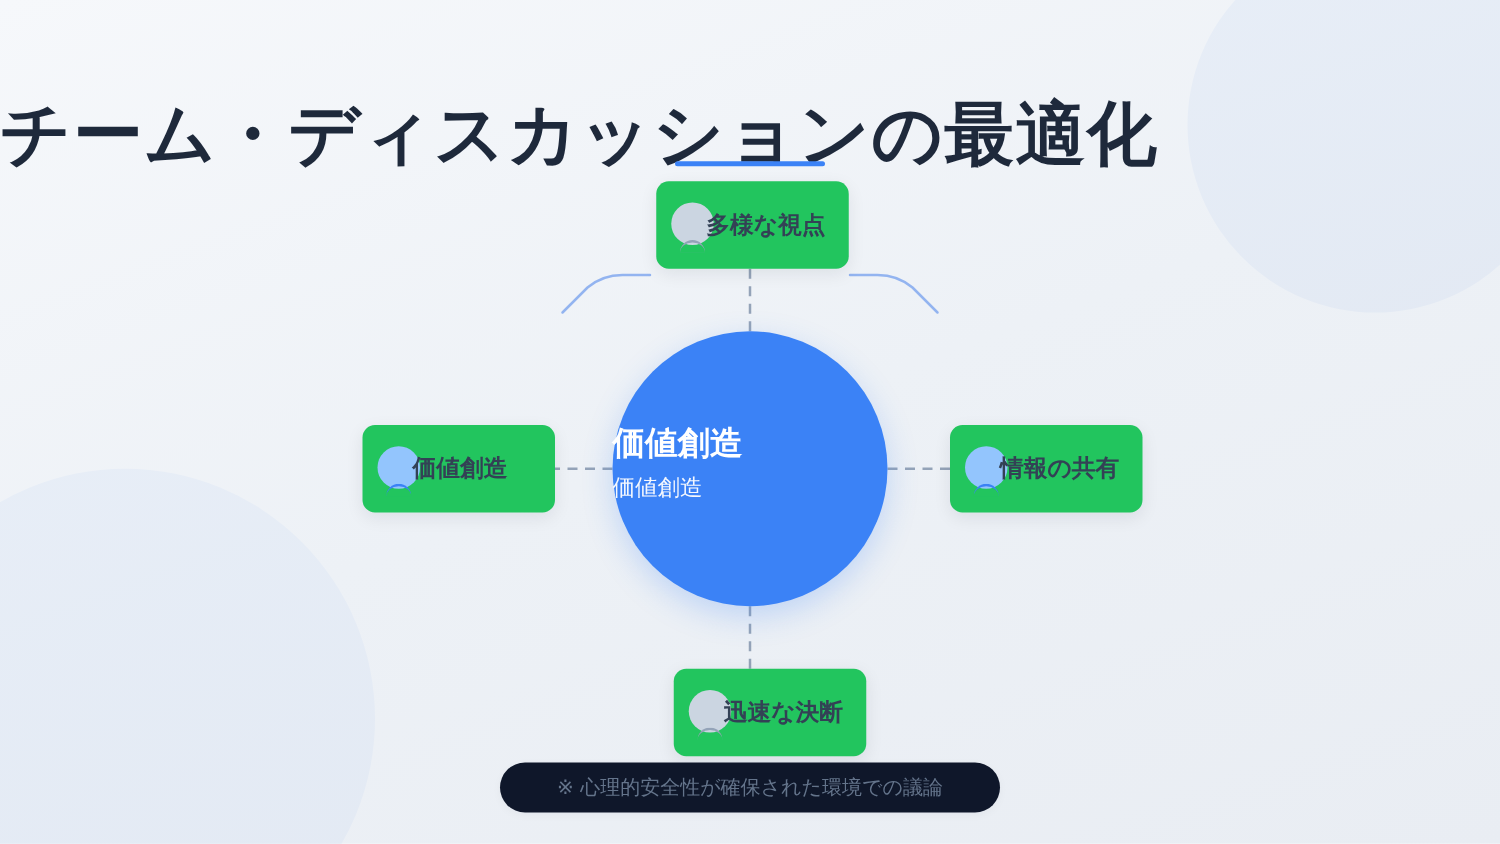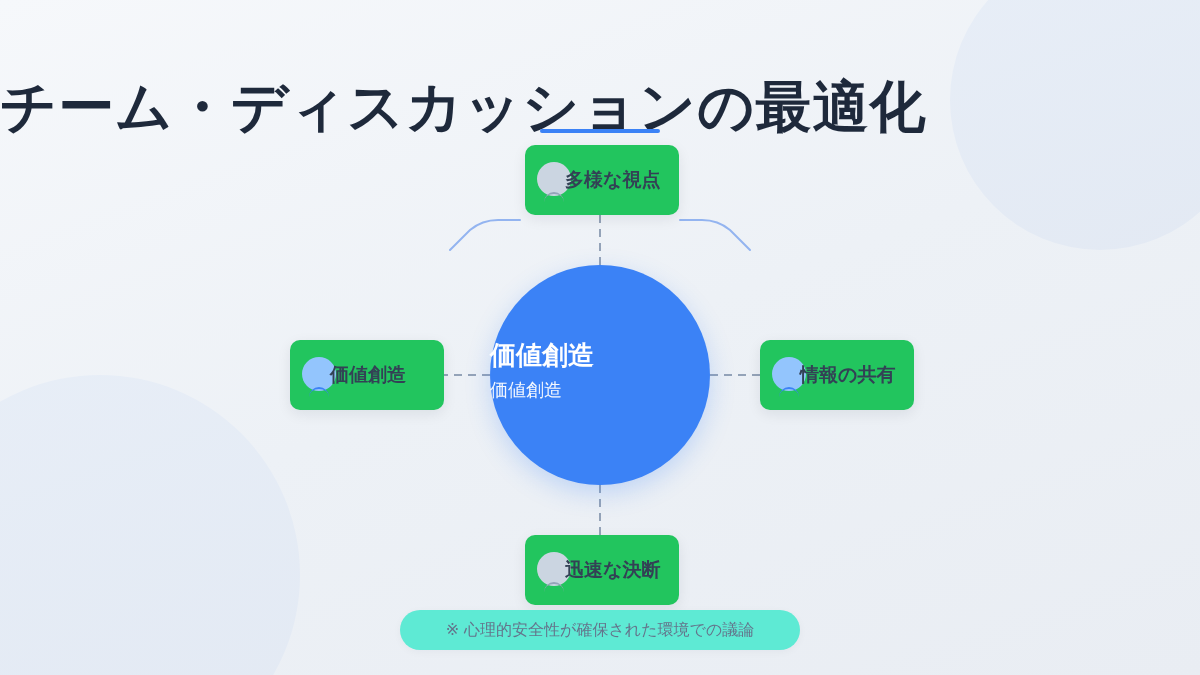--- a/index.html
+++ b/index.html
@@ -81,28 +81,28 @@
       white-space: nowrap;
     }
     .node.gray .head { background: #cbd5e1; }
     .node.gray .arc { border-color: #94a3b8; }
     .node.blue .head { background: #93c5fd; }
     .node.blue .arc { border-color: #3b82f6; }
 
     .n-top { left: 525px; top: 145px; }
     .n-left { left: 290px; top: 340px; }
     .n-right { left: 760px; top: 340px; text-align: center; }
-    .n-bottom { left: 525px; top: 535px; }
+    .n-bottom { left: 539px; top: 535px; }
 
     .note {
       position: absolute;
       left: 400px; top: 610px;
       width: 400px; height: 40px;
       border-radius: 20px;
-      background: #5eead4;
+      background: #0f172a;
       box-shadow: 0 2px 8px rgba(15,23,42,0.04);
       display: flex; align-items: center; justify-content: center;
       font-size: 16px; color: #64748b;
     }
   </style>
 </head>
 <body>
 
 <div class="bg-circle tr"></div>
 <div class="bg-circle bl"></div>

